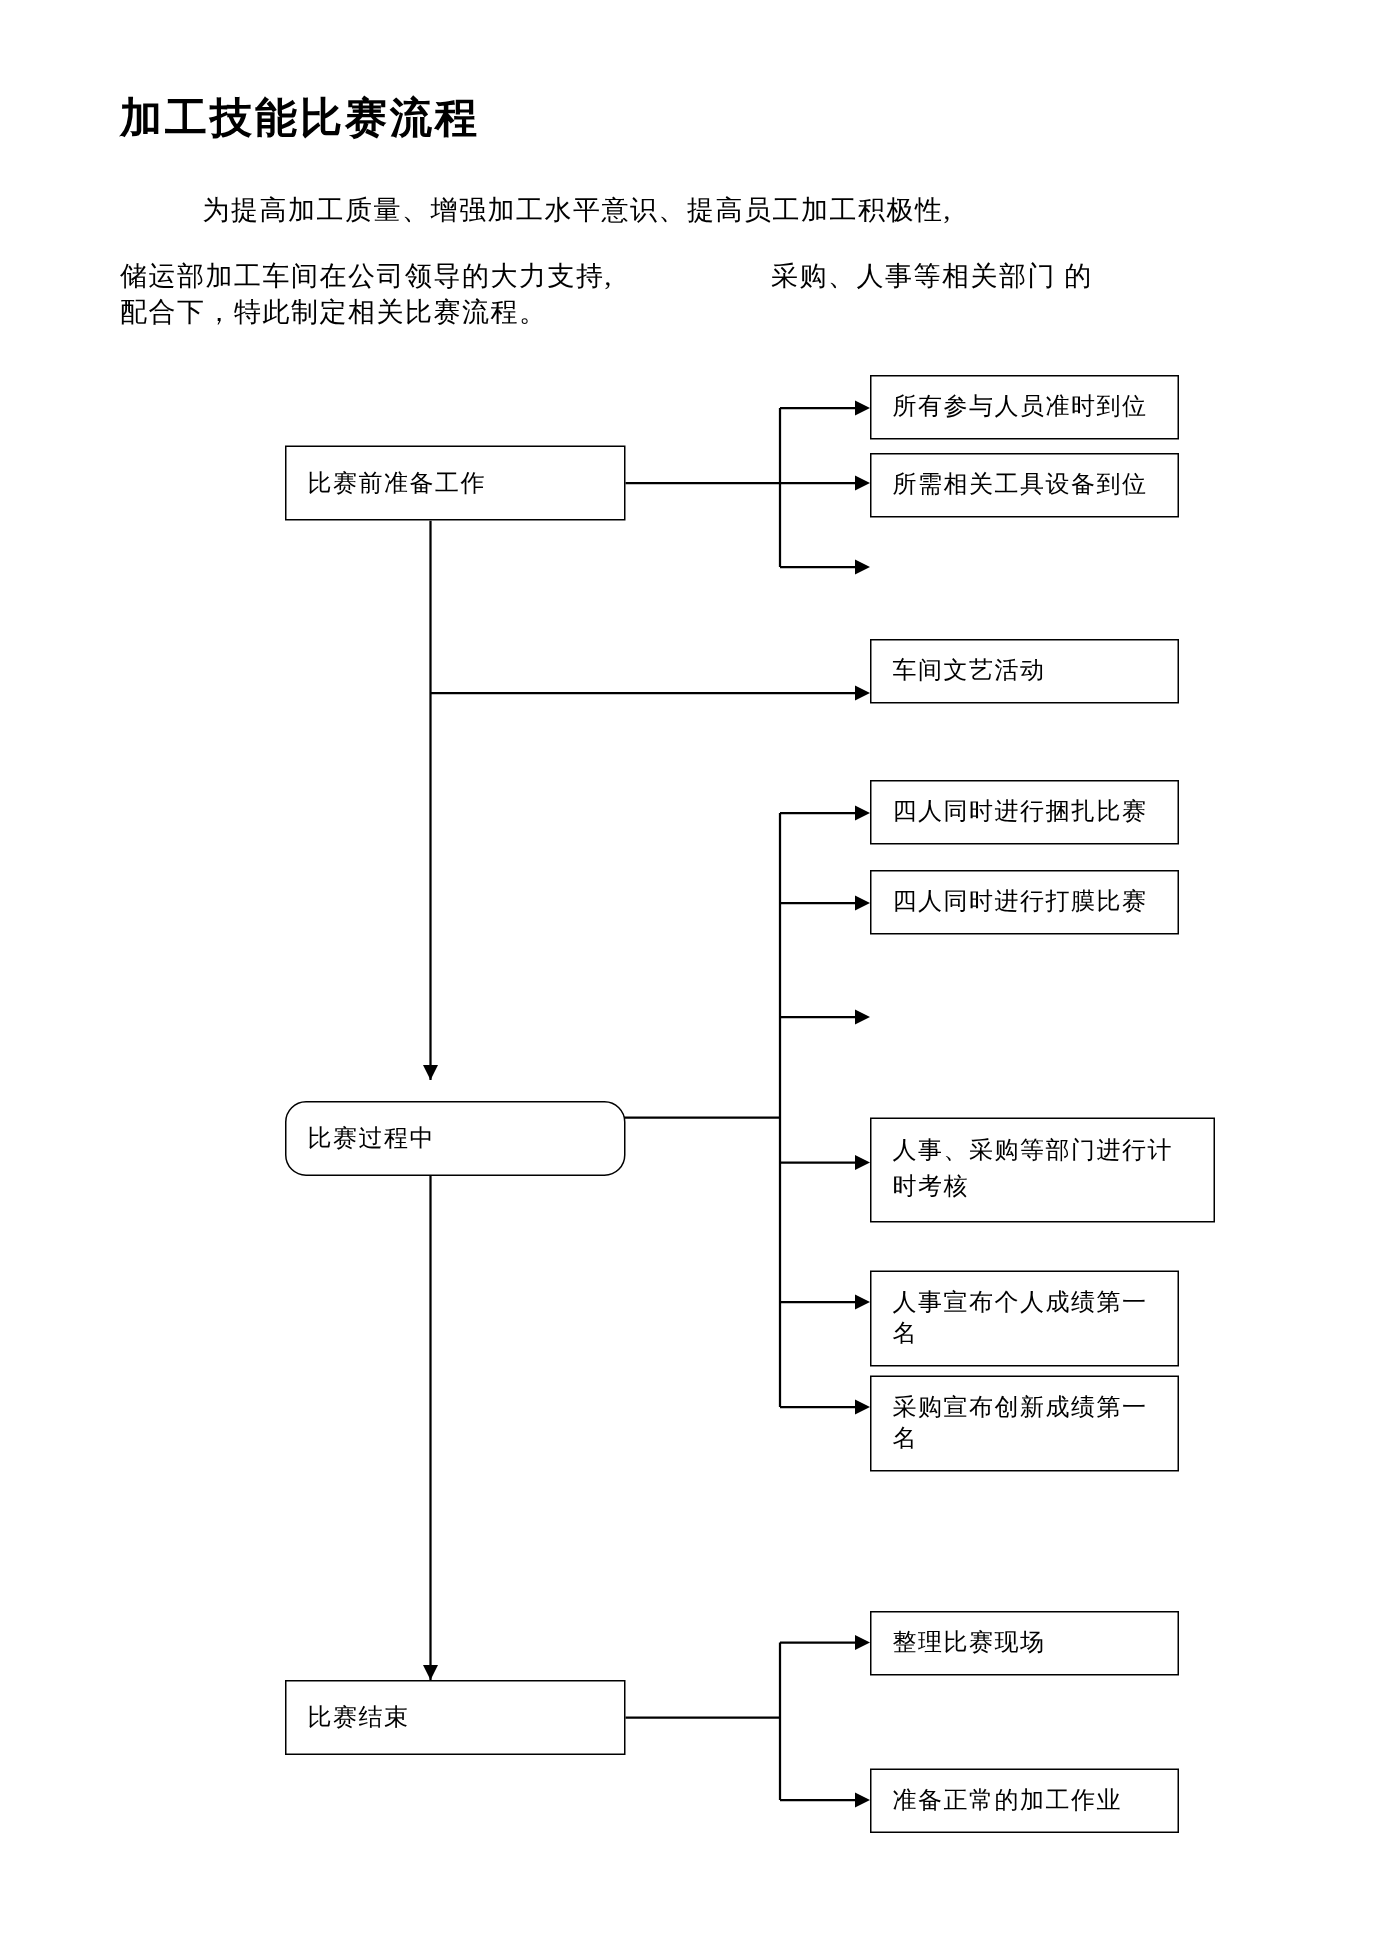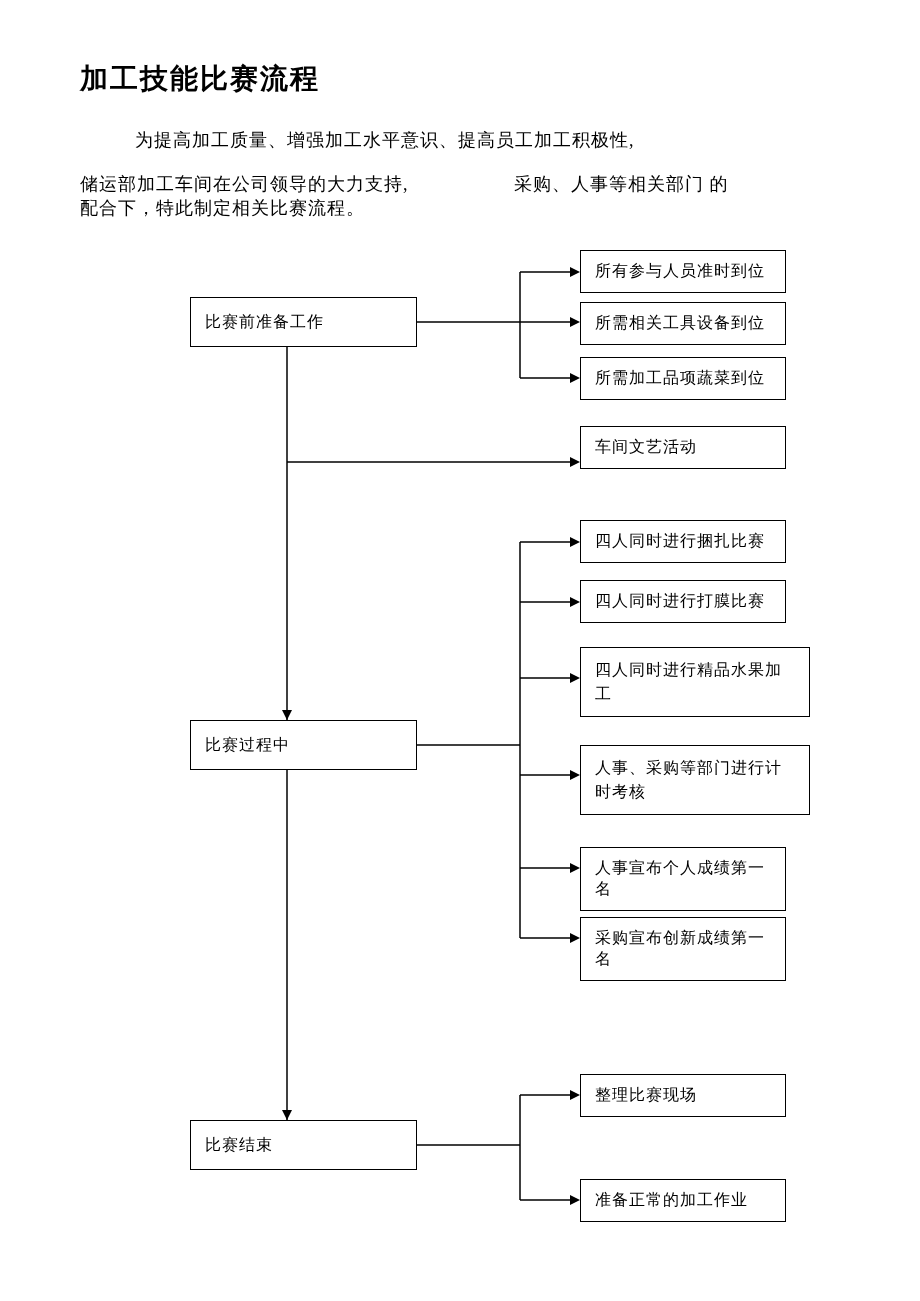--- a/index.html
+++ b/index.html
@@ -137,32 +137,30 @@
 
     <line x1="305" y1="895" x2="440" y2="895"></line>
     <line x1="440" y1="845" x2="440" y2="950"></line>
     <line x1="440" y1="845" x2="495" y2="845"></line>
     <polygon points="500,845 490,840 490,850"></polygon>
     <line x1="440" y1="950" x2="495" y2="950"></line>
     <polygon points="500,950 490,945 490,955"></polygon>
   </svg>
 
   <div class="box main-box" style="top:47px;">比赛前准备工作</div>
-  <div class="box main-box" style="top:470px;">比赛过程中</div>
+  <div class="box main-box" style="top:484px;border-radius:14px;">比赛过程中</div>
   <div class="box main-box" style="top:870px;">比赛结束</div>
 
   <div class="box right-box" style="top:0px;">所有参与人员准时到位</div>
   <div class="box right-box" style="top:52px;">所需相关工具设备到位</div>
-  <div class="box right-box" style="top:107px;">所需加工品项蔬菜到位</div>
 
   <div class="box right-box" style="top:176px;">车间文艺活动</div>
 
   <div class="box right-box" style="top:270px;">四人同时进行捆扎比赛</div>
   <div class="box right-box" style="top:330px;">四人同时进行打膜比赛</div>
-  <div class="box right-box-tall" style="top:397px;">四人同时进行精品水果加工</div>
   <div class="box right-box-tall" style="top:495px;">人事、采购等部门进行计时考核</div>
   <div class="box right-box" style="top:597px;">人事宣布个人成绩第一名</div>
   <div class="box right-box" style="top:667px;">采购宣布创新成绩第一名</div>
 
   <div class="box right-box" style="top:824px;">整理比赛现场</div>
   <div class="box right-box" style="top:929px;font-family:Liberation Serif, serif;">准备正常的加工作业</div>
 
 </div>
 
 </body></html>

